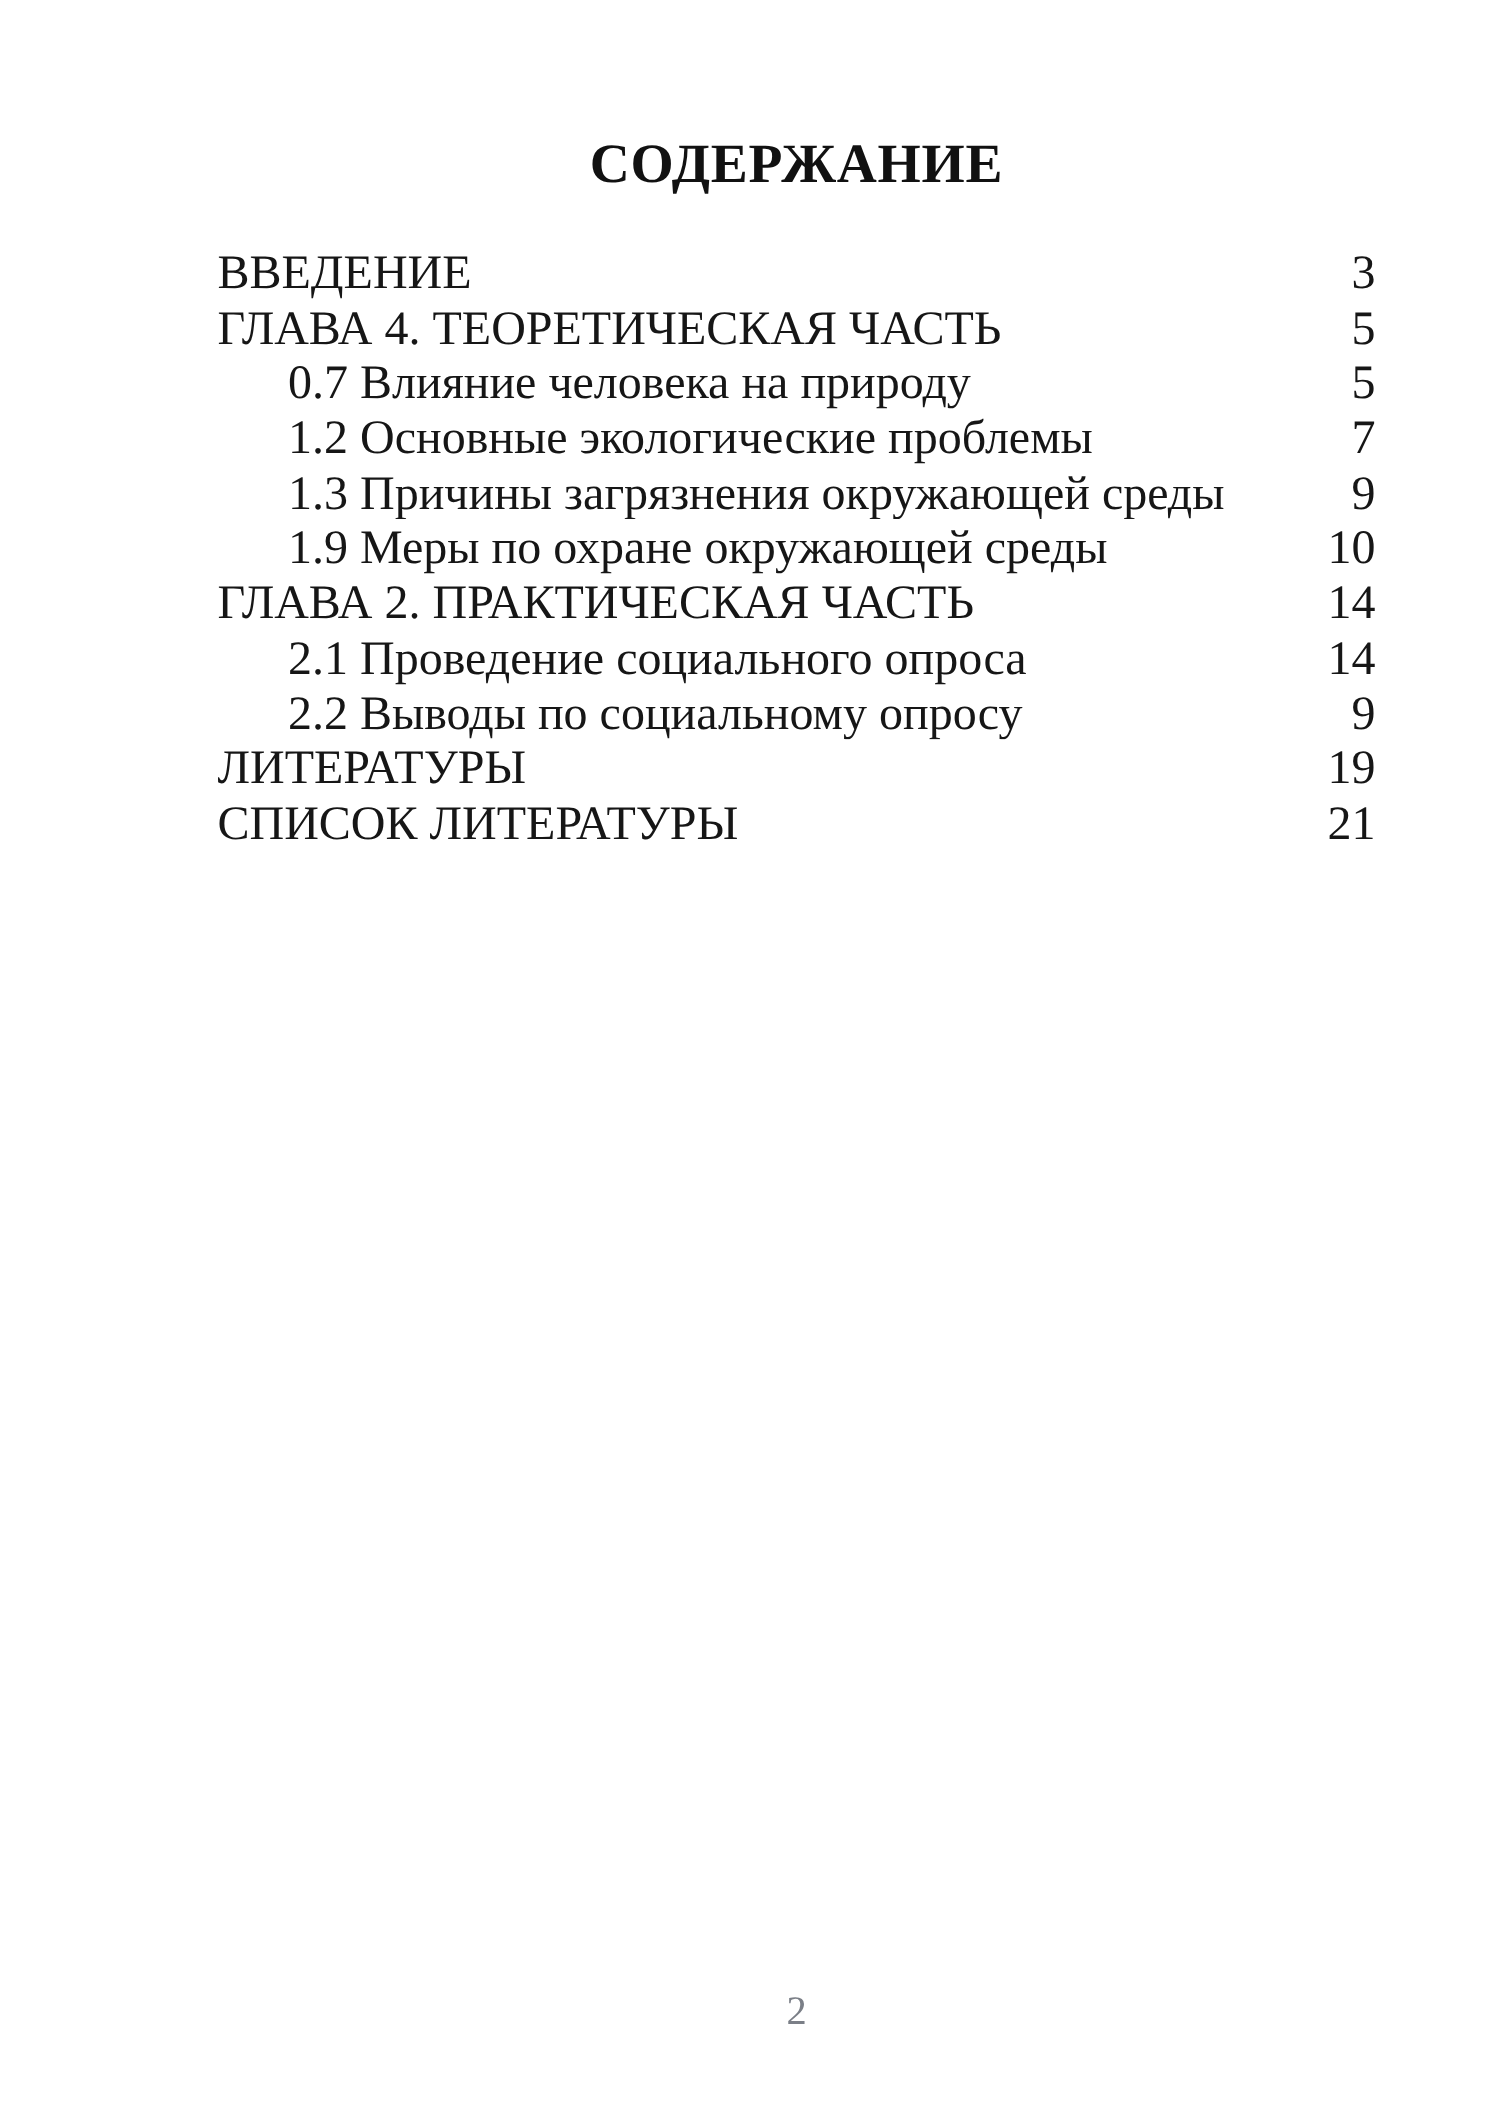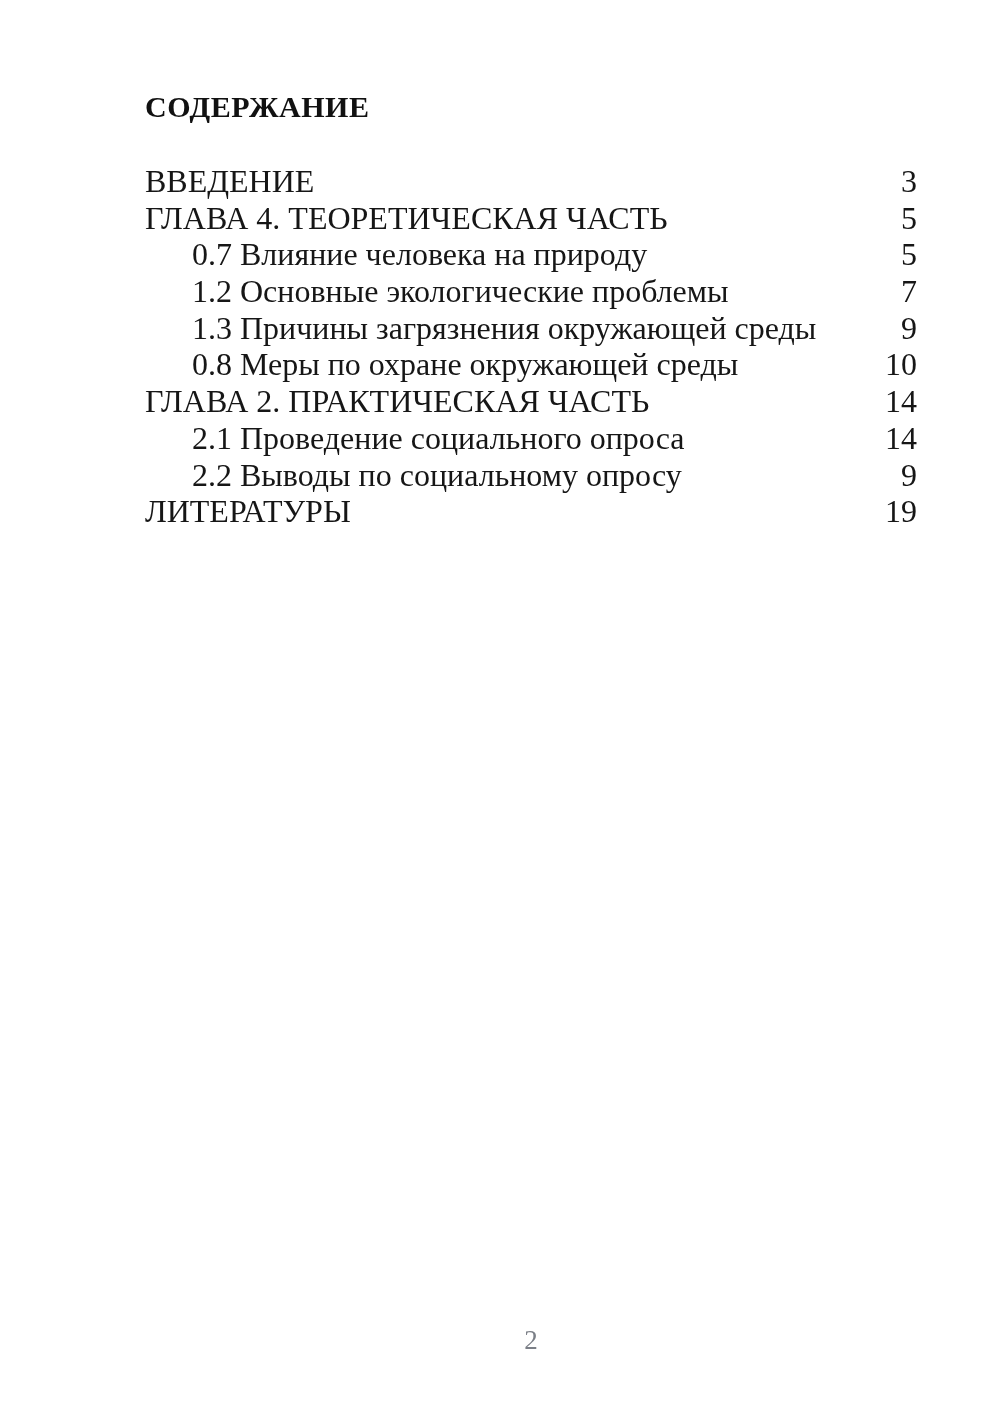--- a/index.html
+++ b/index.html
@@ -14,22 +14,22 @@
     background: #ffffff;
     overflow: hidden;
     font-family: "Liberation Serif", "DejaVu Serif", serif;
     color: #161616;
   }
   .doc-title {
     position: absolute;
     left: 145px;
     top: 90px;
     width: 772px;
-    text-align: left;
-    font-size: 30px;
+    text-align: center;
+    font-size: 37px;
     font-weight: bold;
     letter-spacing: 0.5px;
     line-height: 1.1;
     color: #111111;
   }
   .toc-list {
     position: absolute;
     left: 145px;
     top: 163px;
     width: 772px;
@@ -93,21 +93,21 @@
     <span class="toc-label">1.2 Основные экологические проблемы</span>
     <span class="toc-page">7</span>
   </div>
 
   <div class="toc-row indent">
     <span class="toc-label">1.3 Причины загрязнения окружающей среды</span>
     <span class="toc-page">9</span>
   </div>
 
   <div class="toc-row indent">
-    <span class="toc-label">0.8 Меры по охране окружающей среды</span>
+    <span class="toc-label">1.9 Меры по охране окружающей среды</span>
     <span class="toc-page">10</span>
   </div>
 
   <div class="toc-row">
     <span class="toc-label">ГЛАВА 2. ПРАКТИЧЕСКАЯ ЧАСТЬ</span>
     <span class="toc-page">14</span>
   </div>
 
   <div class="toc-row indent">
     <span class="toc-label">2.1 Проведение социального опроса</span>
@@ -117,17 +117,21 @@
   <div class="toc-row indent">
     <span class="toc-label">2.2 Выводы по социальному опросу</span>
     <span class="toc-page">9</span>
   </div>
 
   <div class="toc-row">
     <span class="toc-label">ЛИТЕРАТУРЫ</span>
     <span class="toc-page">19</span>
   </div>
 
+  <div class="toc-row">
+    <span class="toc-label">СПИСОК ЛИТЕРАТУРЫ</span>
+    <span class="toc-page">21</span>
+  </div>
 </div>
 
   <div class="footer-page-number">2</div>
 
 </div>
 
 </body></html>

